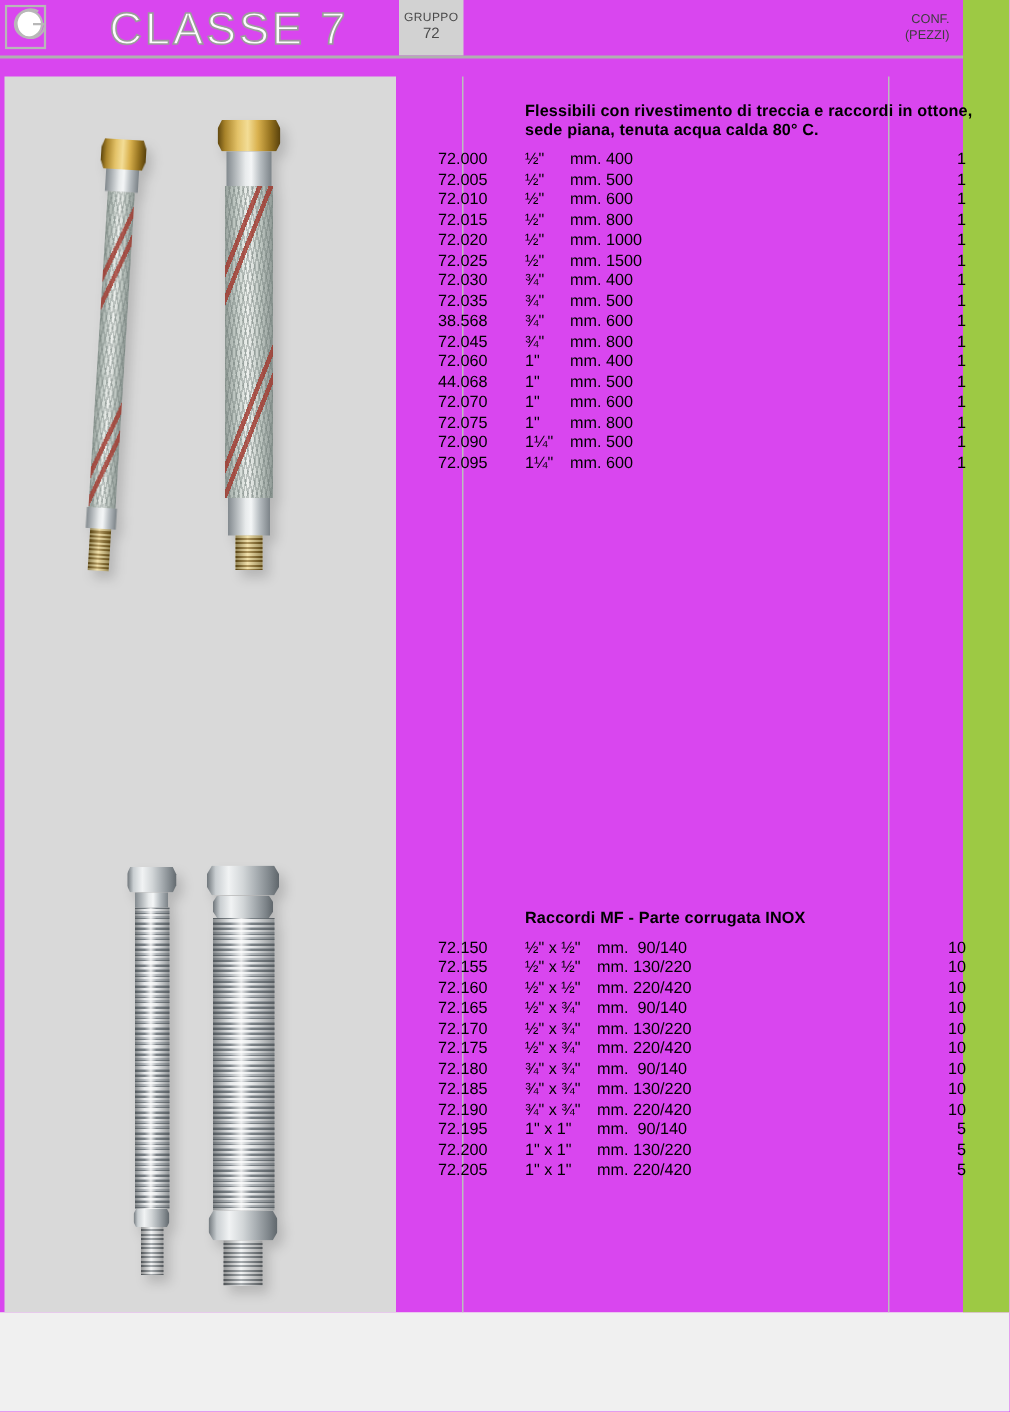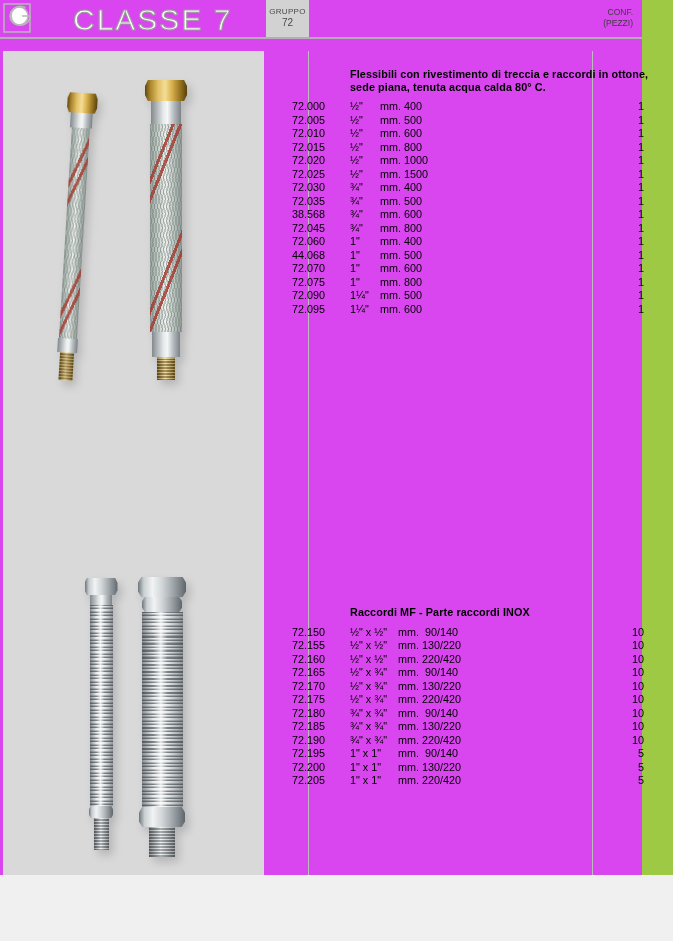--- a/index.html
+++ b/index.html
@@ -238,21 +238,21 @@
           <span class="c-code">72.095</span>
           <span class="c-size">1¼"</span>
           <span class="c-len">mm. 600</span>
           <span class="c-conf">1</span>
         </div>
       </div>
   </section>
 
   <section class="tbl tbl2">
     <div class="tbl-title">
-      <div>Raccordi MF - Parte raccordi INOX</div>
+      <div>Raccordi MF - Parte corrugata INOX</div>
     </div>
     <div>
         <div class="trow">
           <span class="c-code">72.150</span>
           <span class="c-size">½" x ½"</span>
           <span class="c-len">mm.  90/140</span>
           <span class="c-conf">10</span>
         </div>
         <div class="trow">
           <span class="c-code">72.155</span>

